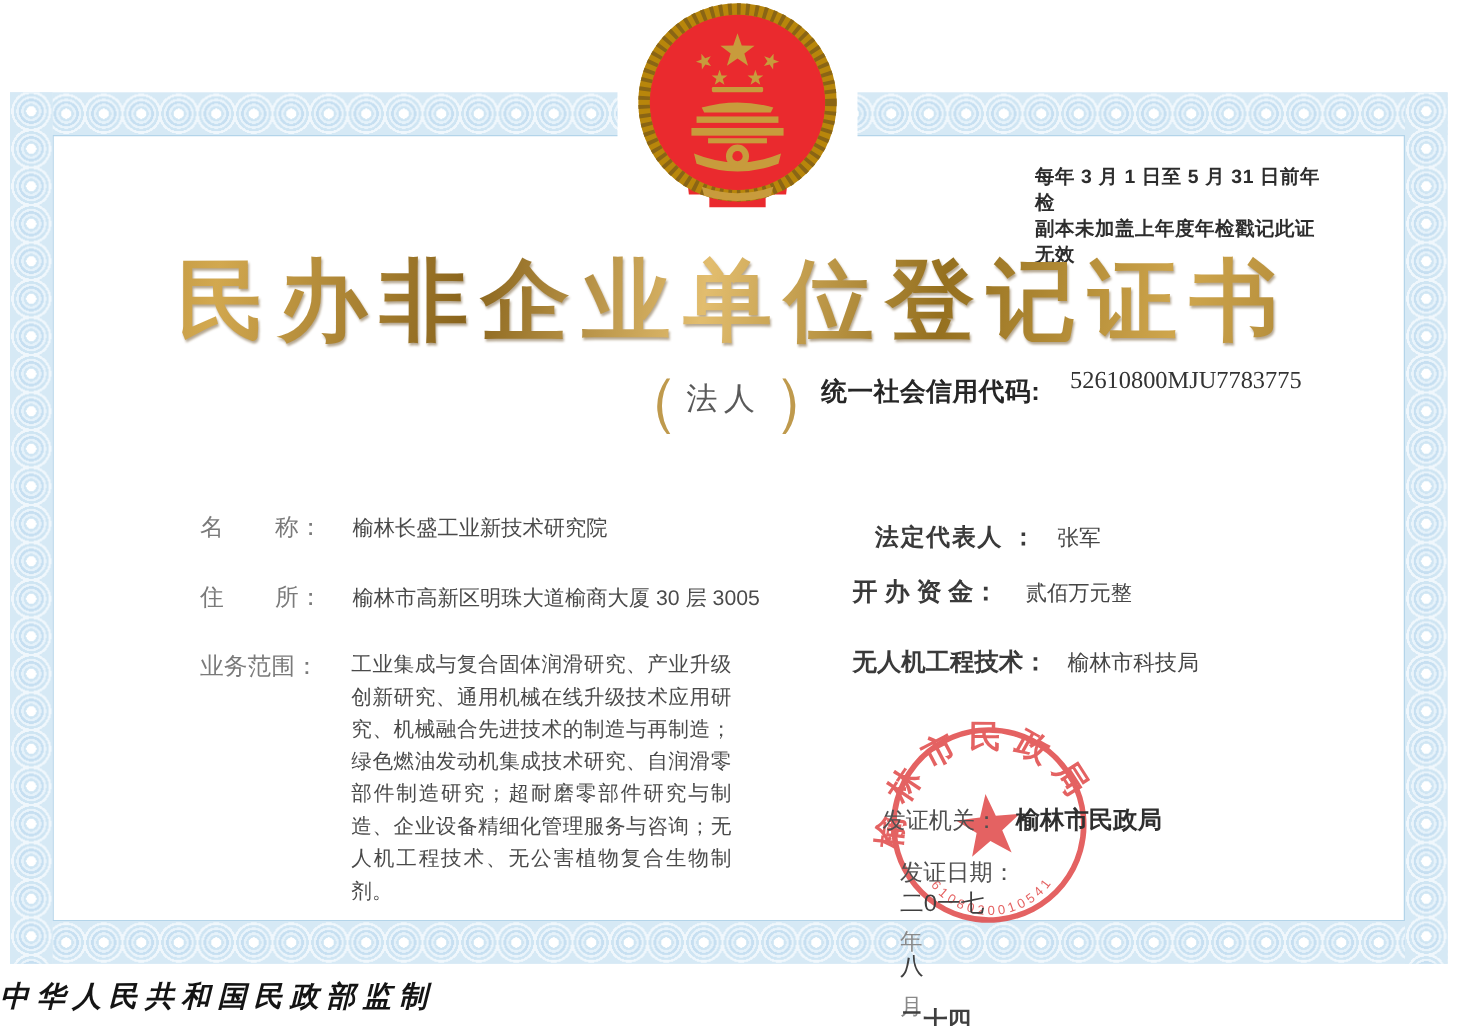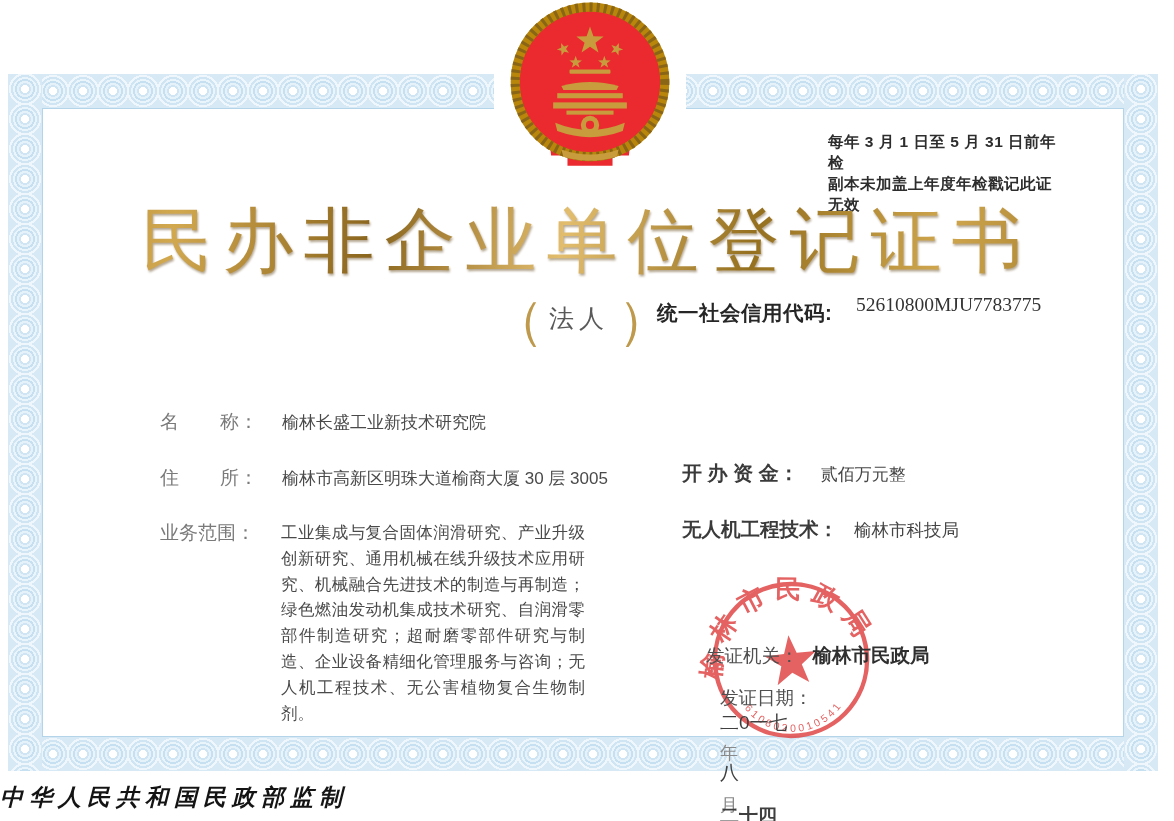--- a/index.html
+++ b/index.html
@@ -31,21 +31,21 @@
   }
   
   .emblem-backing{left:494px;top:0;width:192px;height:180px;background:#fff;z-index:3;
     display:flex;align-items:flex-start;justify-content:center;}
   
   .content{position:absolute;left:0;top:0;width:1066px;height:821px;z-index:5;}
   .annual-note{left:828px;top:131px;font-size:15.5px;font-weight:700;color:#2d2d2d;
     line-height:21px;letter-spacing:.5px;}
   .cert-title{
     left:0;top:194px;width:1174px;text-align:center;
-    font-size:71px;font-weight:400;letter-spacing:10px;
+    font-size:71px;font-weight:700;letter-spacing:10px;
     background:linear-gradient(100deg,#9c7426 0%,#d2a84f 15%,#8a651d 32%,#e2bd6e 48%,#95701f 64%,#cfa64d 80%,#8a651d 100%);
     -webkit-background-clip:text;background-clip:text;color:transparent;
     filter:drop-shadow(1px 2px 1px rgba(90,60,10,.45));
   }
   .p-open{left:492px;top:286px;font-size:52px;font-weight:400;color:#bf9a4d;}
   .p-close{left:618px;top:286px;font-size:52px;font-weight:400;color:#bf9a4d;}
   .type-val{left:549px;top:302px;font-size:25px;color:#5a5a5a;letter-spacing:5px;}
   .cc-label{left:657px;top:299px;font-size:20.5px;font-weight:700;color:#262626;letter-spacing:.5px;}
   .cc-value{left:856px;top:294px;font-size:19.5px;font-family:"Liberation Serif",serif;color:#333;}
   
@@ -177,20 +177,24 @@
         <span>所：</span>
       </span>
       <span class="lf-value">榆林市高新区明珠大道榆商大厦 30 层 3005</span>
     </div>
 
     <div class="lfield f-scope abs">
       <span class="lf-label">业务范围：</span>
       <span class="scope-text">工业集成与复合固体润滑研究、产业升级创新研究、通用机械在线升级技术应用研究、机械融合先进技术的制造与再制造；绿色燃油发动机集成技术研究、自润滑零部件制造研究；超耐磨零部件研究与制造、企业设备精细化管理服务与咨询；无人机工程技术、无公害植物复合生物制剂。</span>
     </div>
 
+    <div class="rfield f-rep abs">
+      <span class="rf-label">法定代表人 ：</span>
+      <span class="rf-value">张军</span>
+    </div>
 
     <div class="rfield f-cap abs">
       <span class="rf-label">开 办 资 金：</span>
       <span class="rf-value">贰佰万元整</span>
     </div>
 
     <div class="rfield f-sup abs">
       <span class="rf-label">无人机工程技术：</span>
       <span class="rf-value">榆林市科技局</span>
     </div>

